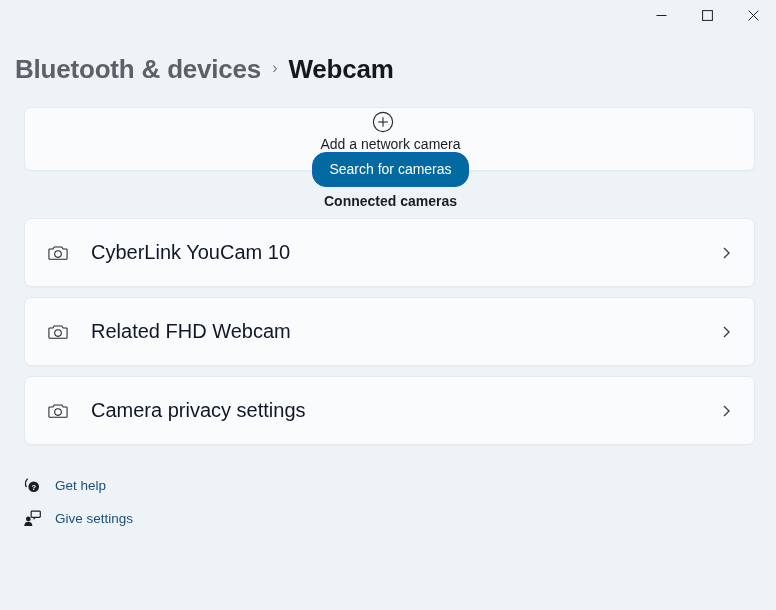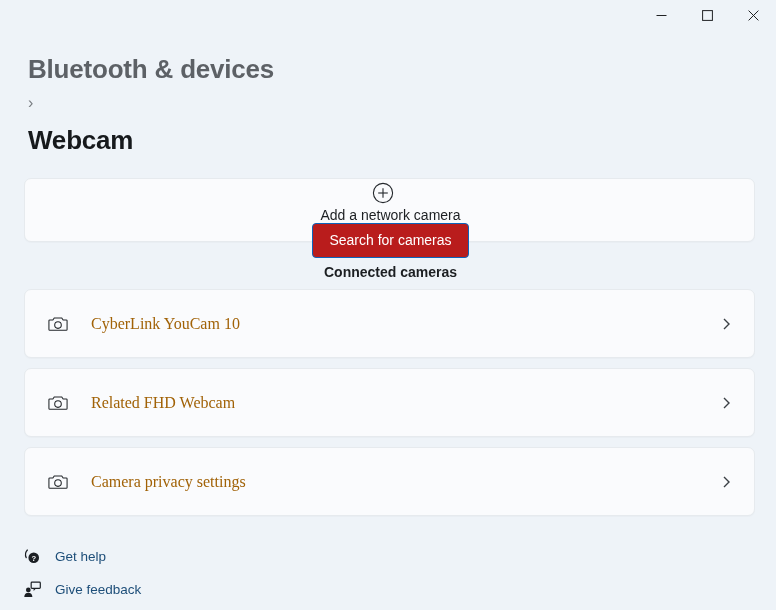--- a/index.html
+++ b/index.html
@@ -29,25 +29,24 @@
     width: 46px;
     display: flex;
     align-items: center;
     justify-content: center;
     cursor: default;
   }
   .win-btn svg { stroke: #202224; stroke-width: 1; fill: none; }
 
   
   .header {
-    padding: 22px 0 0 28px;
-    display: flex;
-    align-items: flex-start;
+    padding: 22px 0 0 15px;
+    display: flex;
+    align-items: center;
     gap: 11px;
-    flex-direction: column;
   }
   .crumb-parent {
     font-size: 26px;
     font-weight: 600;
     color: #5d6166;
     letter-spacing: -0.2px;
     cursor: pointer;
   }
   .crumb-sep {
     font-size: 16px;
@@ -93,24 +92,24 @@
   }
   .plus-icon svg { stroke: #24282c; stroke-width: 1.1; fill: none; }
 
   .add-label {
     font-size: 14px;
     color: #1c1f22;
     flex: 1;
   }
 
   .accent-btn {
-    background: #b91c1c;
+    background: #0369a1;
     color: #ffffff;
     border: 1px solid #0c63bb;
-    border-radius: 4px;
+    border-radius: 14px;
     font-family: "Liberation Sans", sans-serif;
     font-size: 14px;
     padding: 8px 16px 9px;
     cursor: pointer;
     white-space: nowrap;
   }
 
   .section-label {
     font-size: 14px;
     font-weight: 700;
@@ -130,23 +129,22 @@
   .cam-icon {
     width: 30px; height: 30px;
     flex: 0 0 30px;
     display: flex; align-items: center; justify-content: center;
     margin-right: 18px;
   }
   .cam-icon svg { stroke: #22262a; stroke-width: 1.15; fill: none; }
 
   .row-label {
     flex: 1;
-    font-size: 16px;
-    color: #a16207;
-    font-family: Liberation Serif, serif;
+    font-size: 20px;
+    color: #0f172a;
   }
 
   .chev {
     width: 20px; height: 20px;
     display: flex; align-items: center; justify-content: center;
     flex: 0 0 20px;
   }
   .chev svg { stroke: #3a3f44; stroke-width: 1.4; fill: none; }
 
   
@@ -287,15 +285,15 @@
   </div>
   <div class="flink">
     <span class="flink-icon">
       <svg width="19" height="19" viewBox="0 0 20 20">
         <rect x="8.6" y="2.2" width="9.6" height="6.6" rx="0.9" fill="none" stroke="#1b1f24" stroke-width="1.25"></rect>
         <path d="M11.2 8.8 L11.2 11.6 L13.9 8.8 Z" fill="#1b1f24"></path>
         <circle cx="5.6" cy="10.4" r="2.5" fill="#1b1f24"></circle>
         <path d="M1.3 17.8c0-2.6 1.9-4.3 4.3-4.3s4.3 1.7 4.3 4.3z" fill="#1b1f24"></path>
       </svg>
     </span>
-    <span class="flink-text">Give feedback</span>
+    <span class="flink-text">Give settings</span>
   </div>
 </div>
 
 </body></html>

